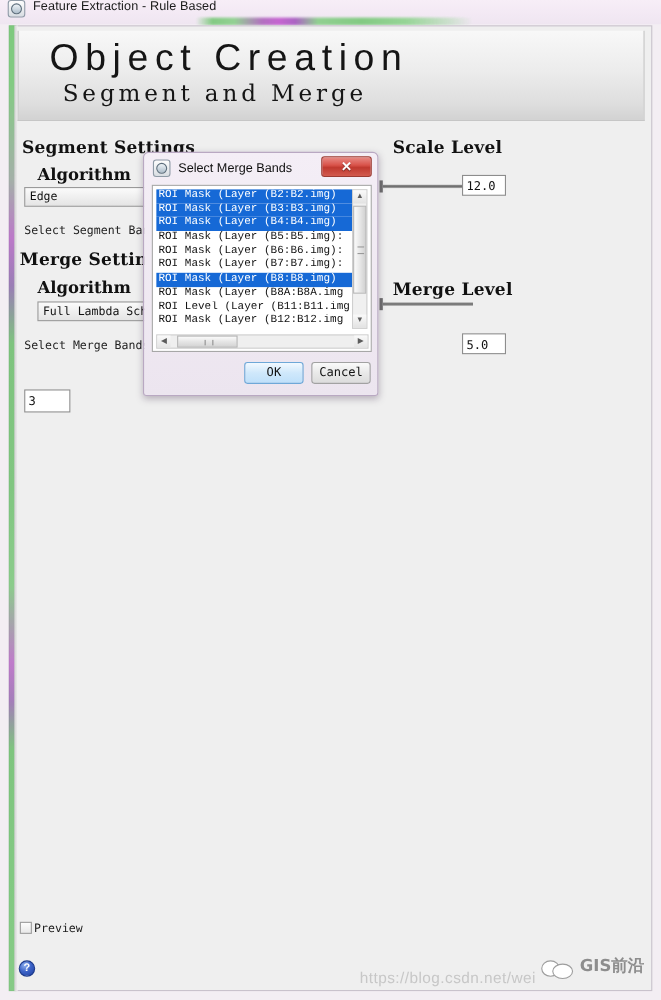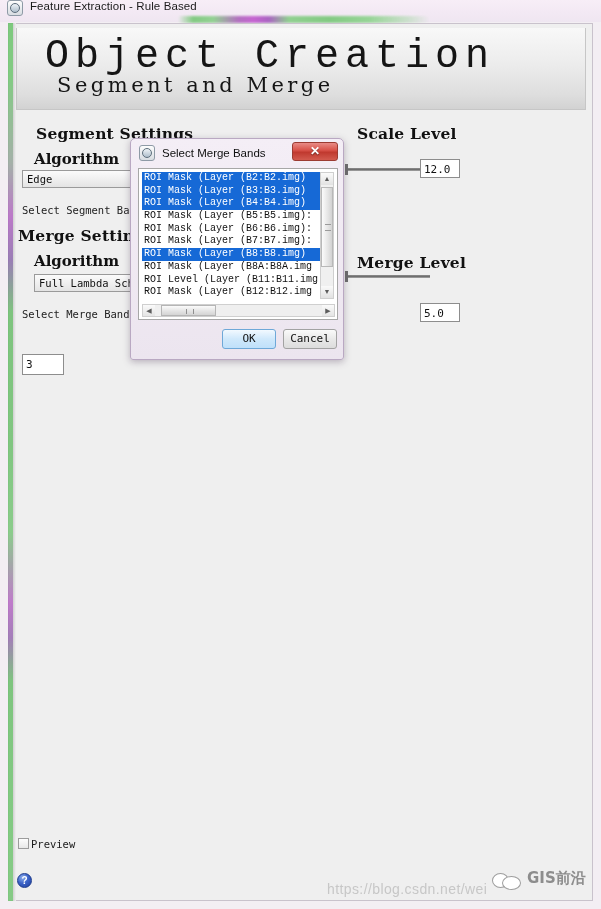--- a/index.html
+++ b/index.html
@@ -74,22 +74,22 @@
   
   .banner{
     position:absolute;left:16px;top:28px;width:570px;height:82px;
     background:linear-gradient(to bottom,#f8f8f8 0%,#ececec 45%,#dedede 82%,#d2d2d2 100%);
     border:1px solid #c6c6c6;border-top:none;
     box-sizing:border-box;
     overflow:hidden;
   }
   .banner-t1{
     position:absolute;left:28px;top:6px;
-    font-family:Liberation Mono, monospace;
-    font-size:40px;color:#151515;letter-spacing:6px;
+    font-family:Liberation Sans, sans-serif;
+    font-size:34px;color:#151515;letter-spacing:6px;
     white-space:nowrap;
   }
   .banner-t2{
     position:absolute;left:40px;top:45px;
     font-family:"DejaVu Serif",serif;
     font-size:21px;color:#151515;letter-spacing:3.5px;
     white-space:nowrap;
   }
 
   
@@ -307,21 +307,21 @@
   <div class="frame-left-glow"></div>
   <div class="frame-left-inner"></div>
 
   <div class="banner">
     <div class="banner-t1">Object Creation</div>
     <div class="banner-t2">Segment and Merge</div>
   </div>
 
   <div class="content">
 
-    <div class="hdr" style="left:4px;top:12px;margin-left:16px;">Segment Settings</div>
+    <div class="hdr" style="left:4px;top:12px;">Segment Settings</div>
 
     <div class="sub" style="left:18px;top:38px;">Algorithm</div>
     <div class="combo" style="left:6px;top:58px;width:138px;">Edge</div>
 
     <div class="small" style="left:6px;top:92px;">Select Segment Ban</div>
 
     <div class="hdr" style="left:2px;top:114px;">Merge Settings</div>
 
     <div class="sub" style="left:18px;top:140px;">Algorithm</div>
     <div class="combo" style="left:18px;top:162px;width:112px;">Full Lambda Sched</div>

